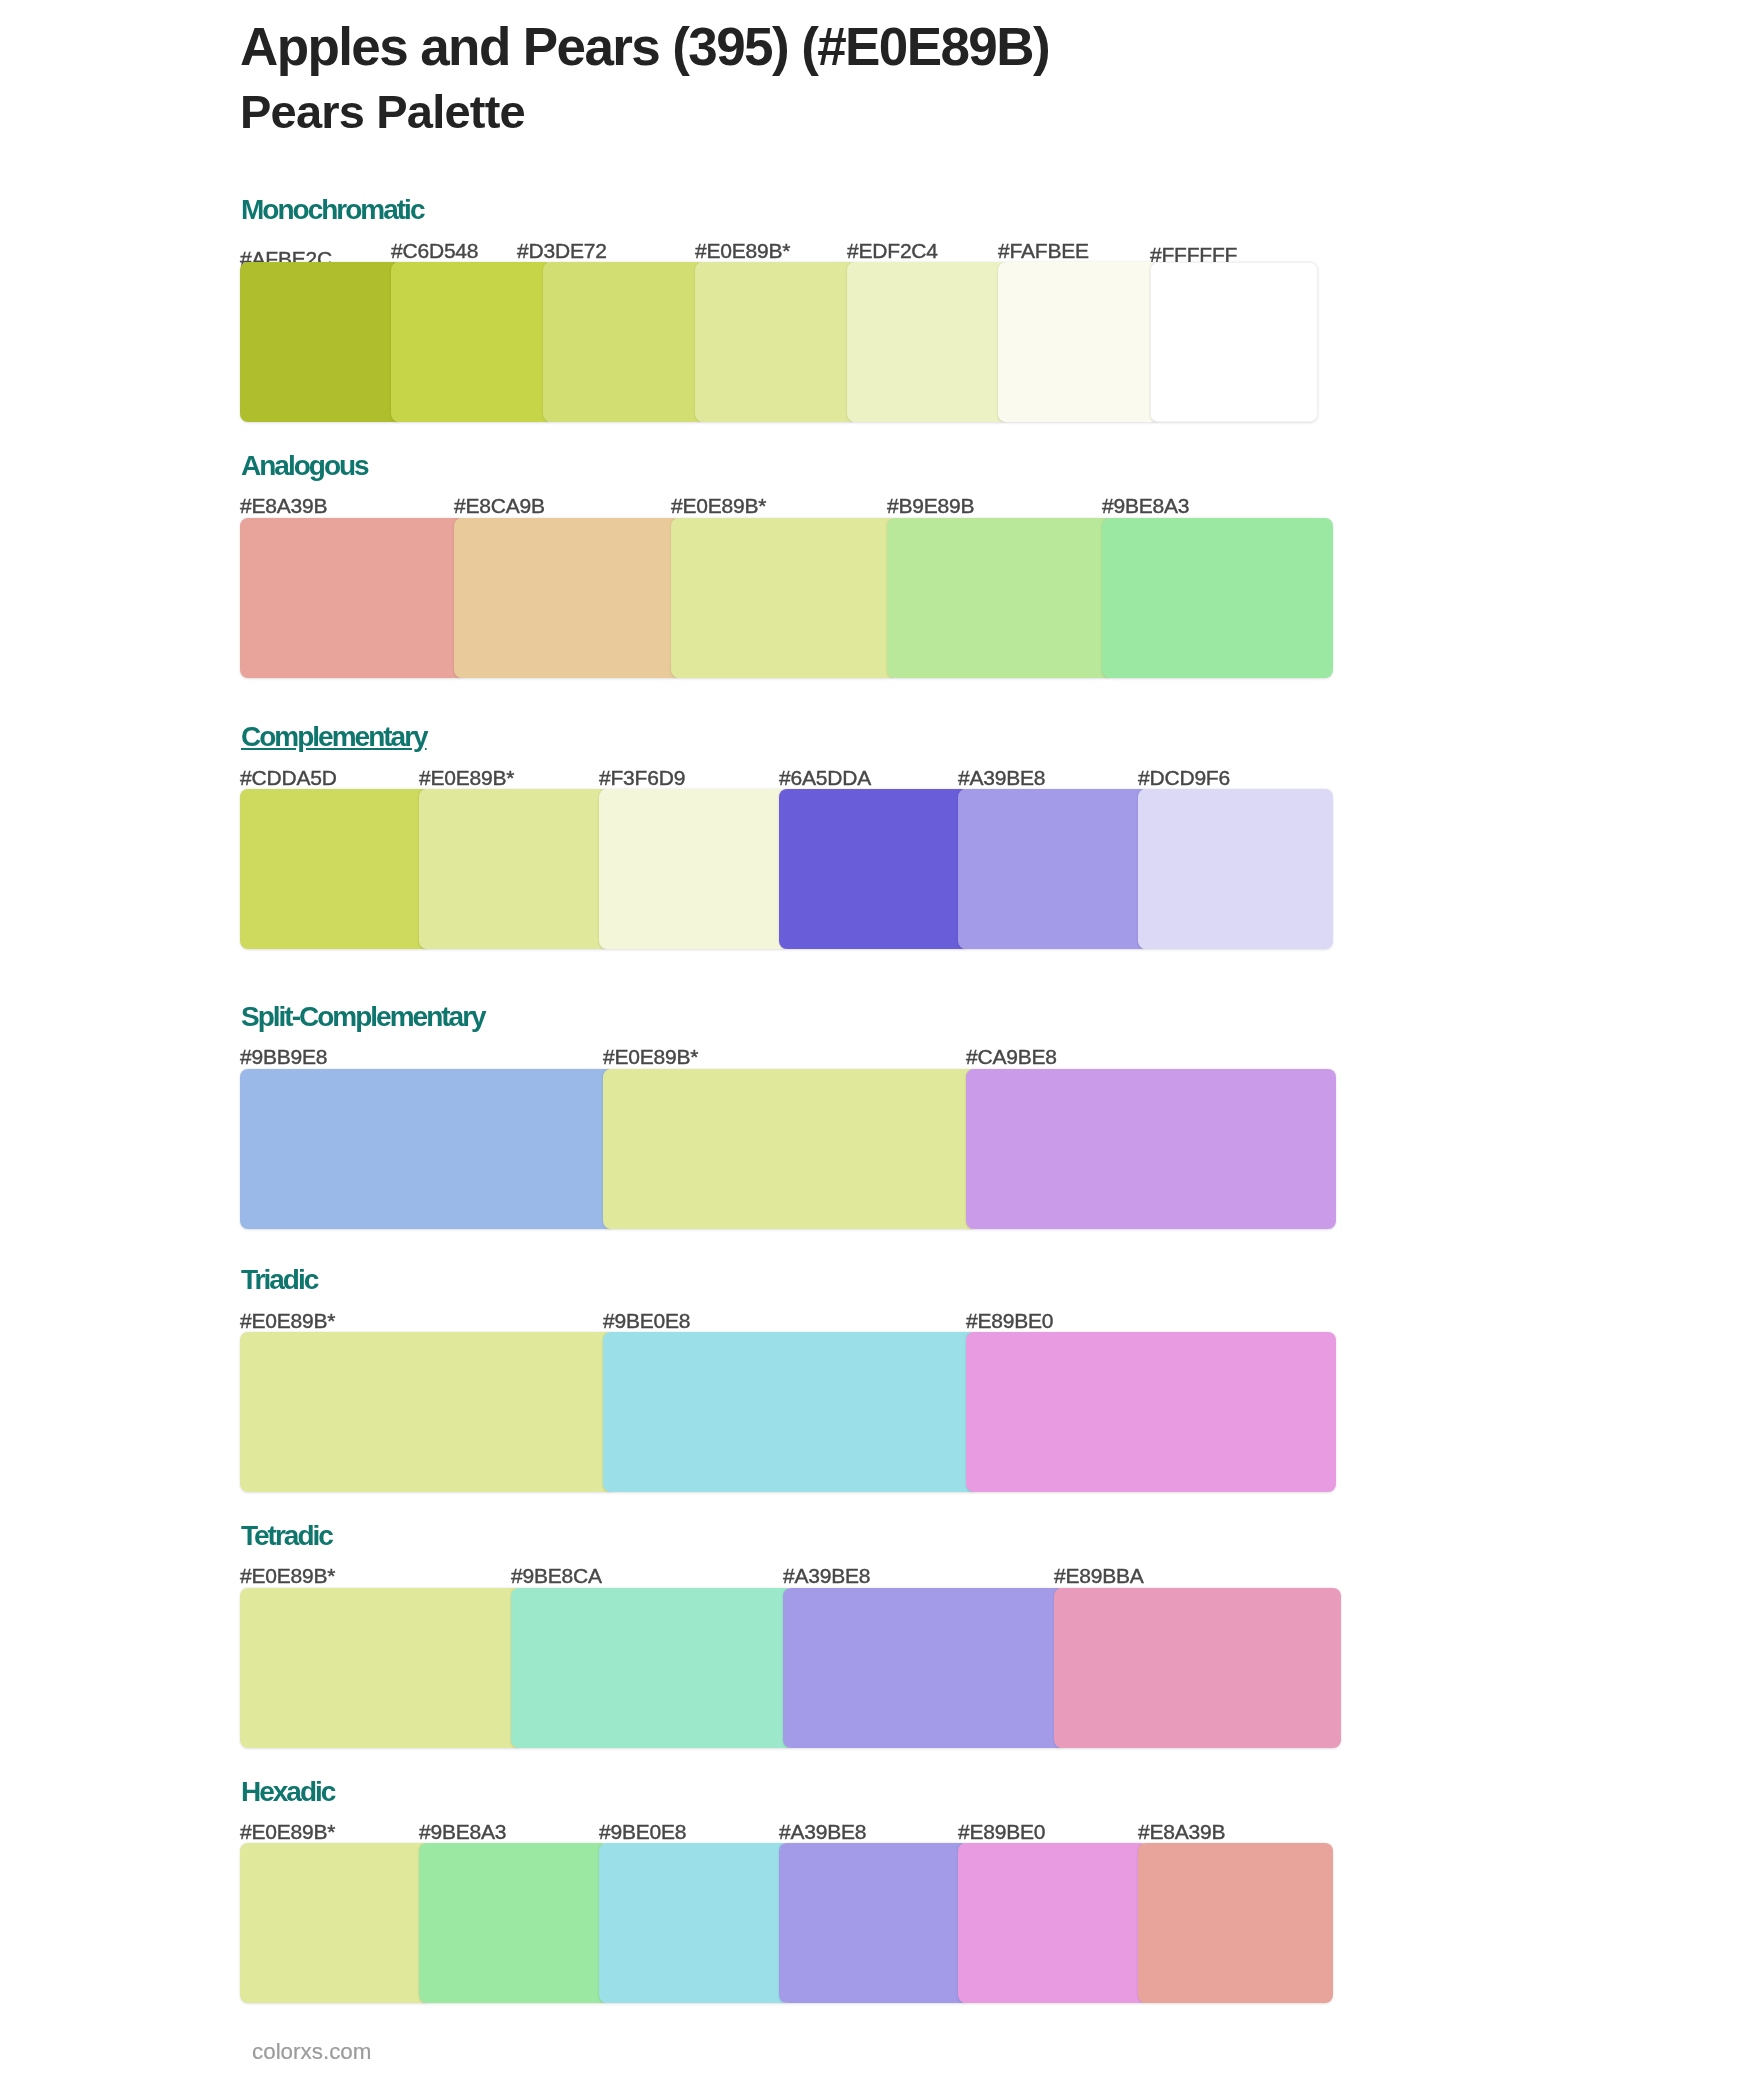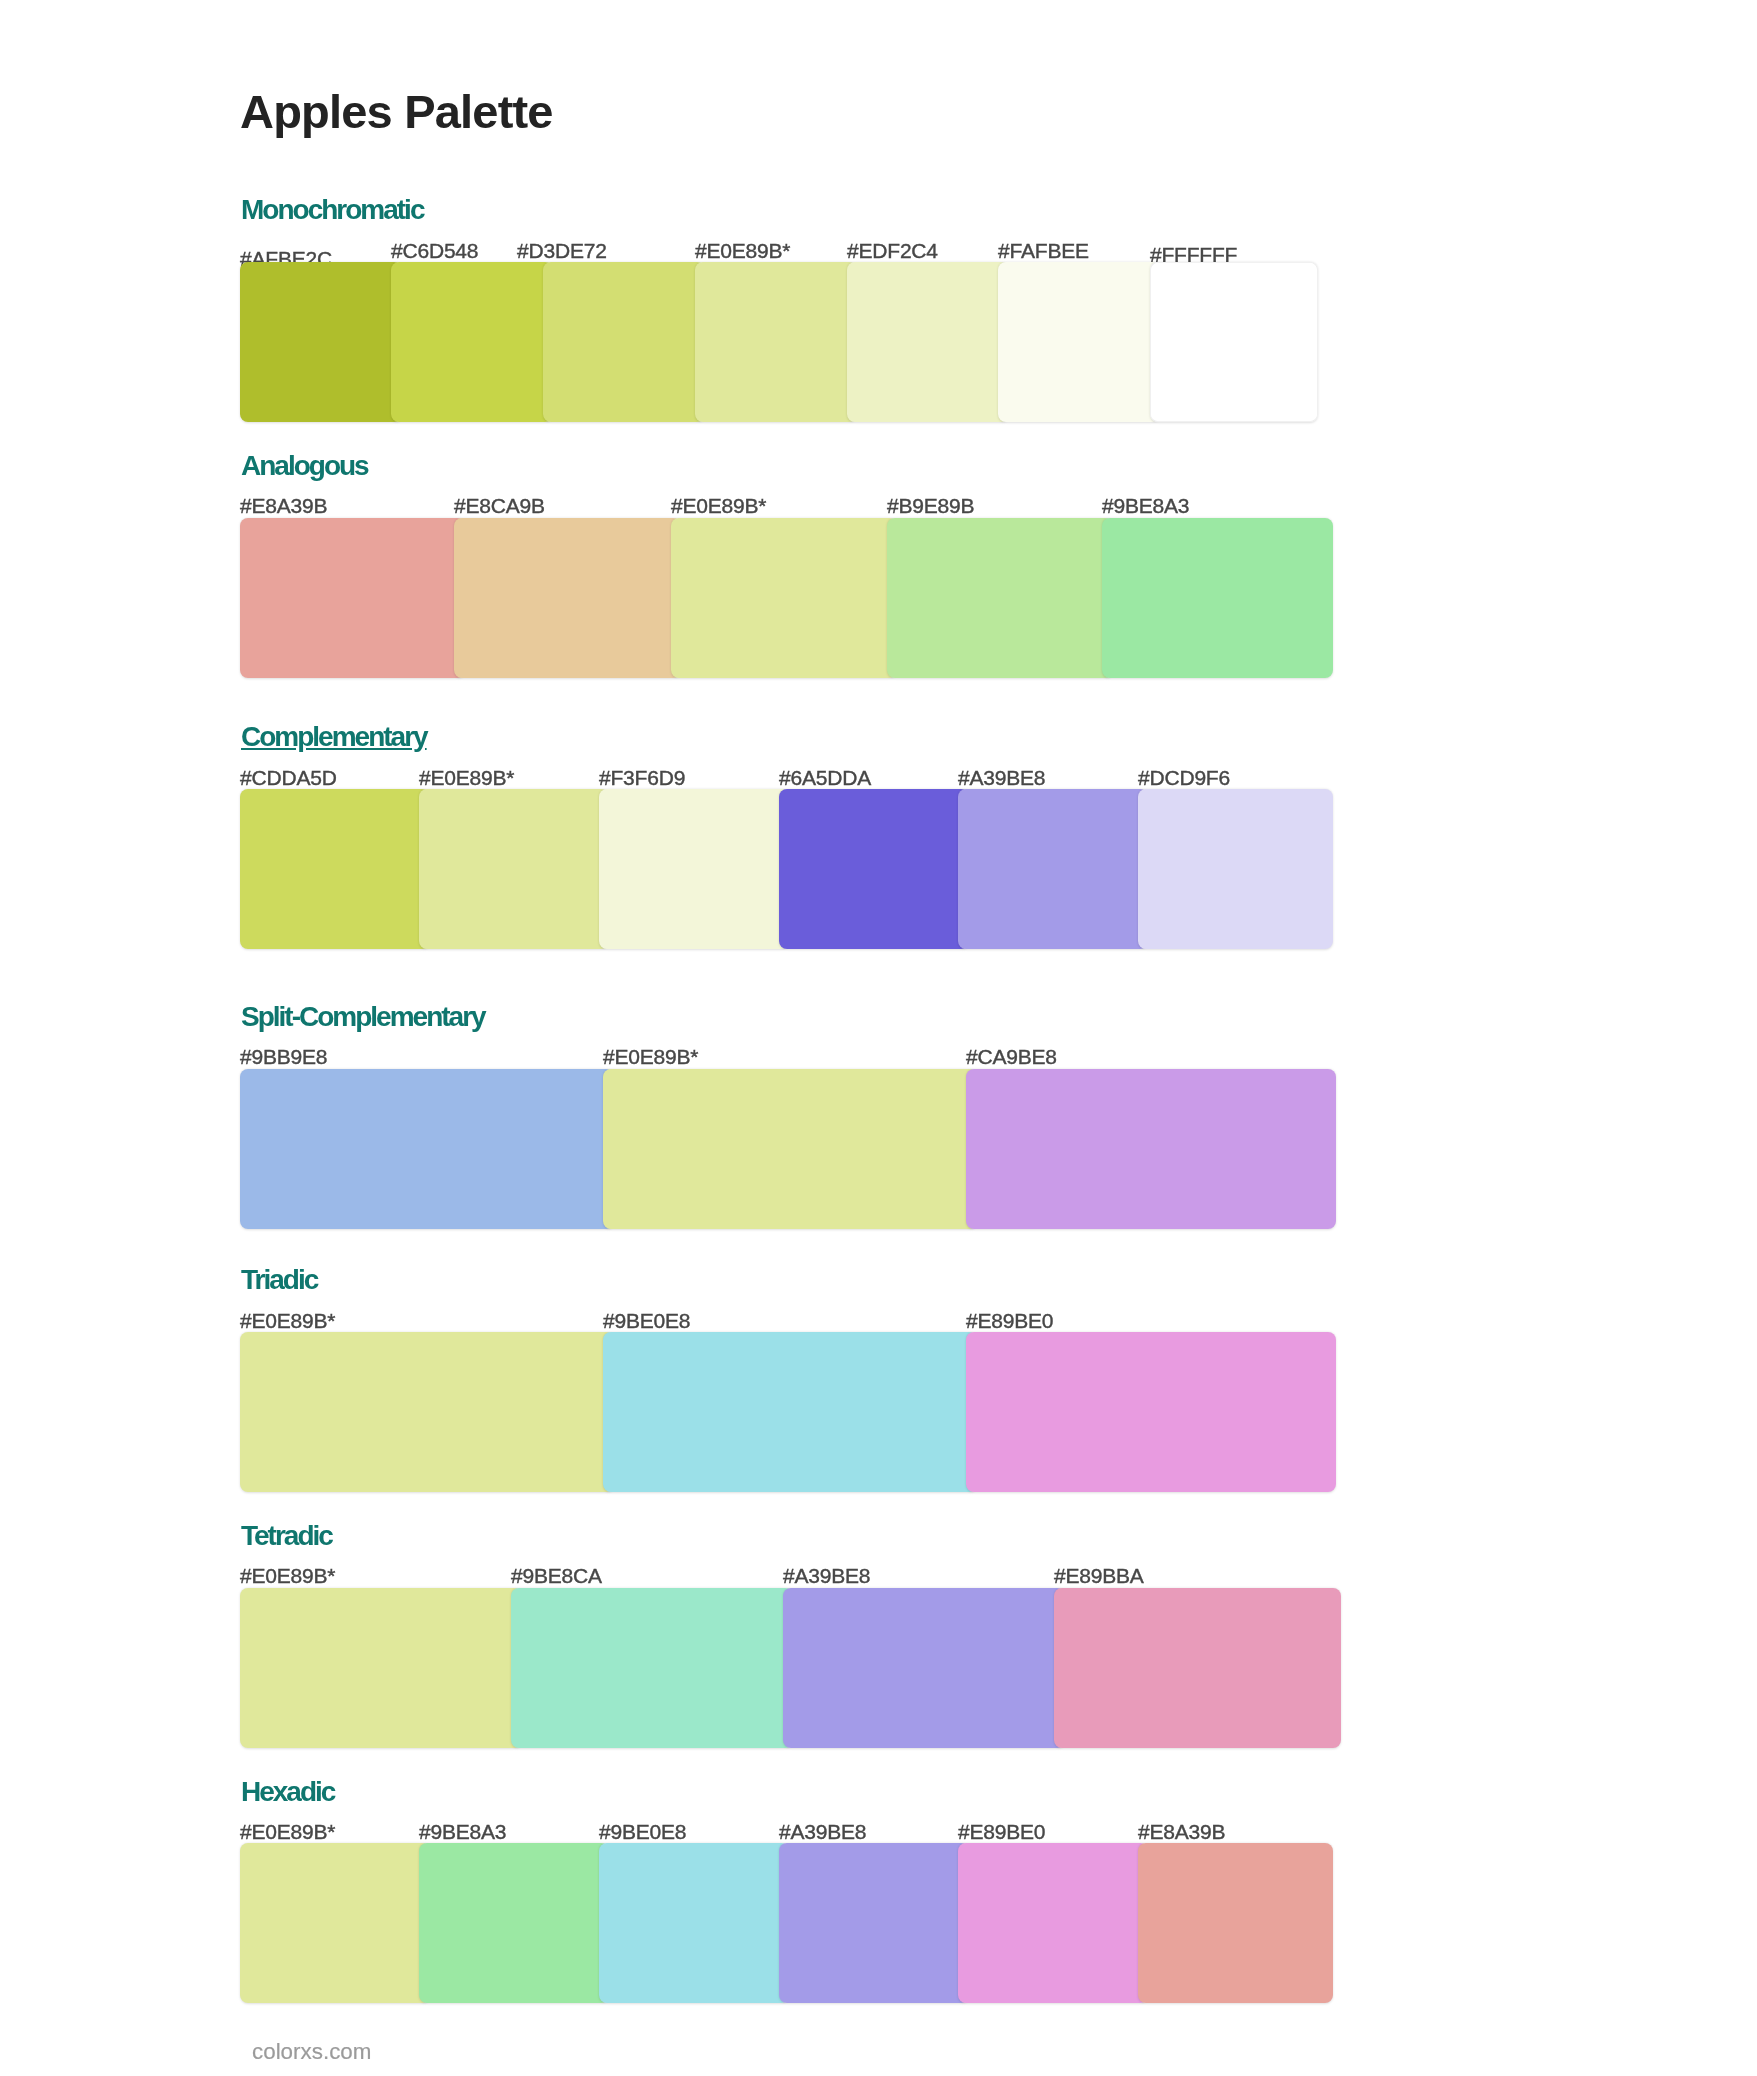--- a/index.html
+++ b/index.html
@@ -11,21 +11,22 @@
   .subtitle{position:absolute;left:240px;top:88px;font-size:47px;line-height:47px;font-weight:bold;color:#232323;letter-spacing:-0.8px;white-space:nowrap;}
   .sec-title{position:absolute;left:241px;font-size:28px;line-height:42px;font-weight:bold;color:#0f766e;letter-spacing:-2px;white-space:nowrap;text-align:right;}
   .swlabel{position:absolute;font-size:21px;line-height:21px;color:#474747;white-space:nowrap;letter-spacing:-0.2px;-webkit-text-stroke:0.4px #474747;}
   .sw{position:absolute;height:160px;box-shadow:0 0.8px 2.4px rgba(0,0,0,0.13);}
   .footer{position:absolute;left:240px;font-size:22.4px;line-height:22.4px;color:#9b9b9b;letter-spacing:0px;margin-left:12px;-webkit-text-stroke:0.2px #9b9b9b;}
 </style>
 </head>
 <body>
 
 <div class="page">
-  <h2 class="subtitle">Apples Palette</h2>
+  <h1 class="title">Apples and Pears (395) (#E0E89B)</h1>
+  <h2 class="subtitle">Pears Palette</h2>
   <div id="sections">
       <section class="section">
         <h3 class="sec-title" style="top: 189px;">Monochromatic</h3>
         <div class="label-row">
           <div class="swlabel" style="left: 240px; top: 240px; margin-top: 8px;">#AFBE2C</div>
           <div class="swlabel" style="left: 391px; top: 240px;">#C6D548</div>
           <div class="swlabel" style="left: 517px; top: 240px;">#D3DE72</div>
           <div class="swlabel" style="left: 695px; top: 240px;">#E0E89B*</div>
           <div class="swlabel" style="left: 847px; top: 240px;">#EDF2C4</div>
           <div class="swlabel" style="left: 998px; top: 240px;">#FAFBEE</div>

